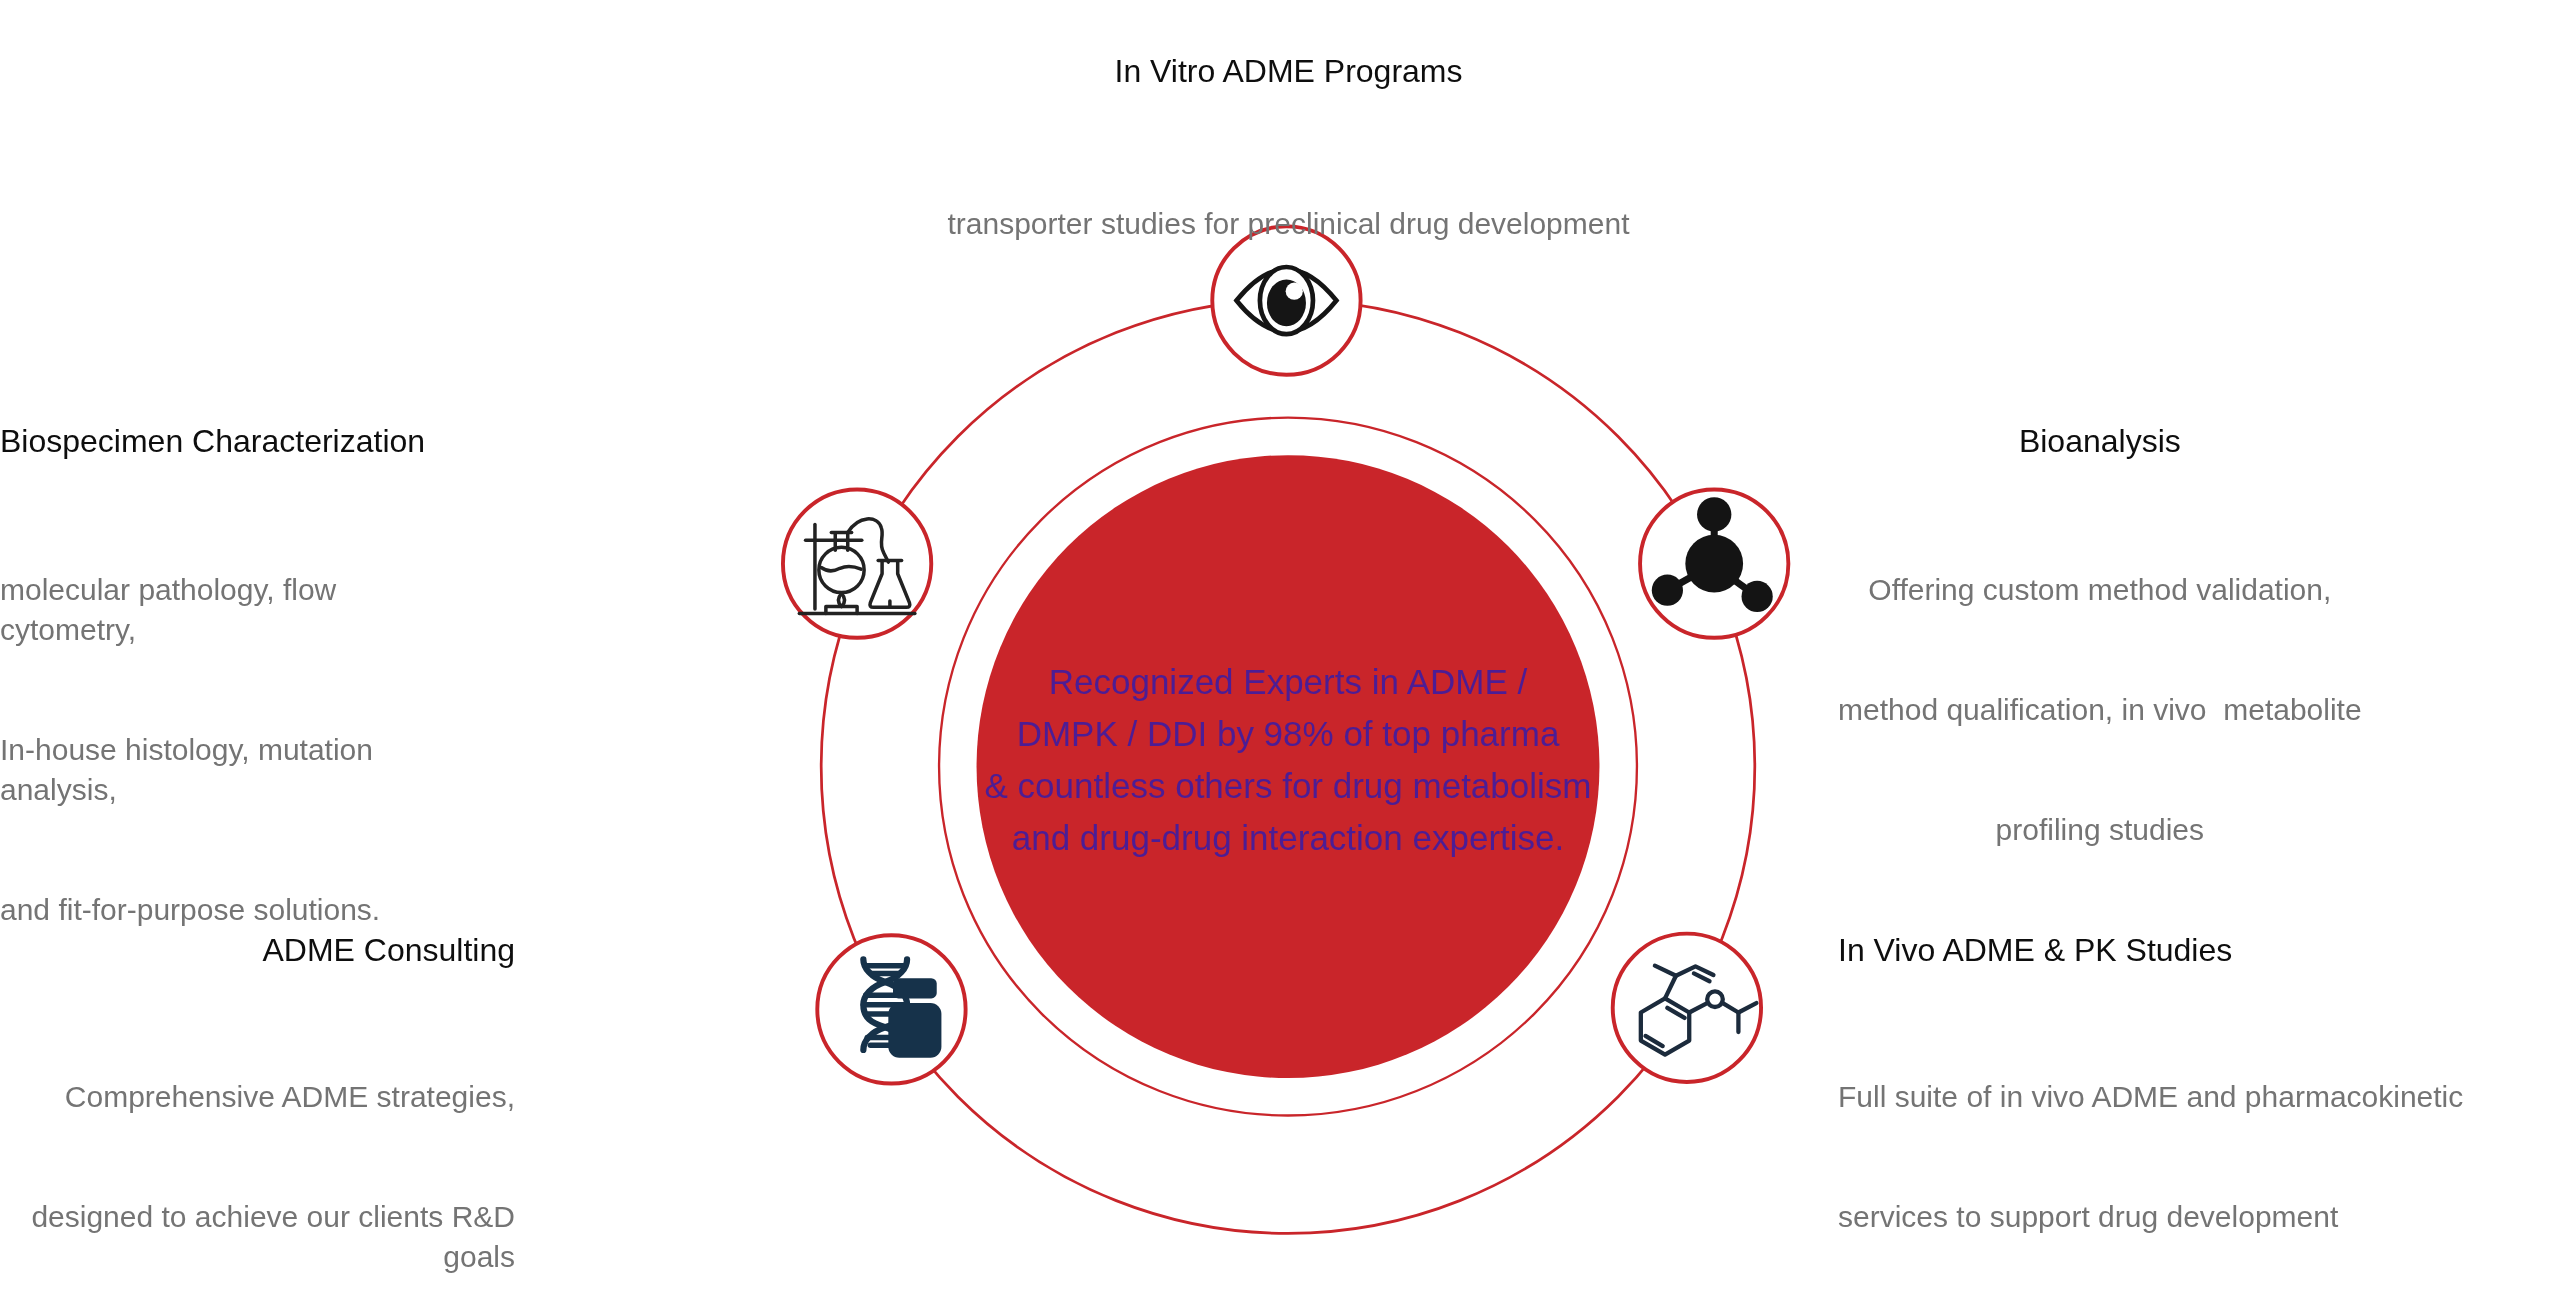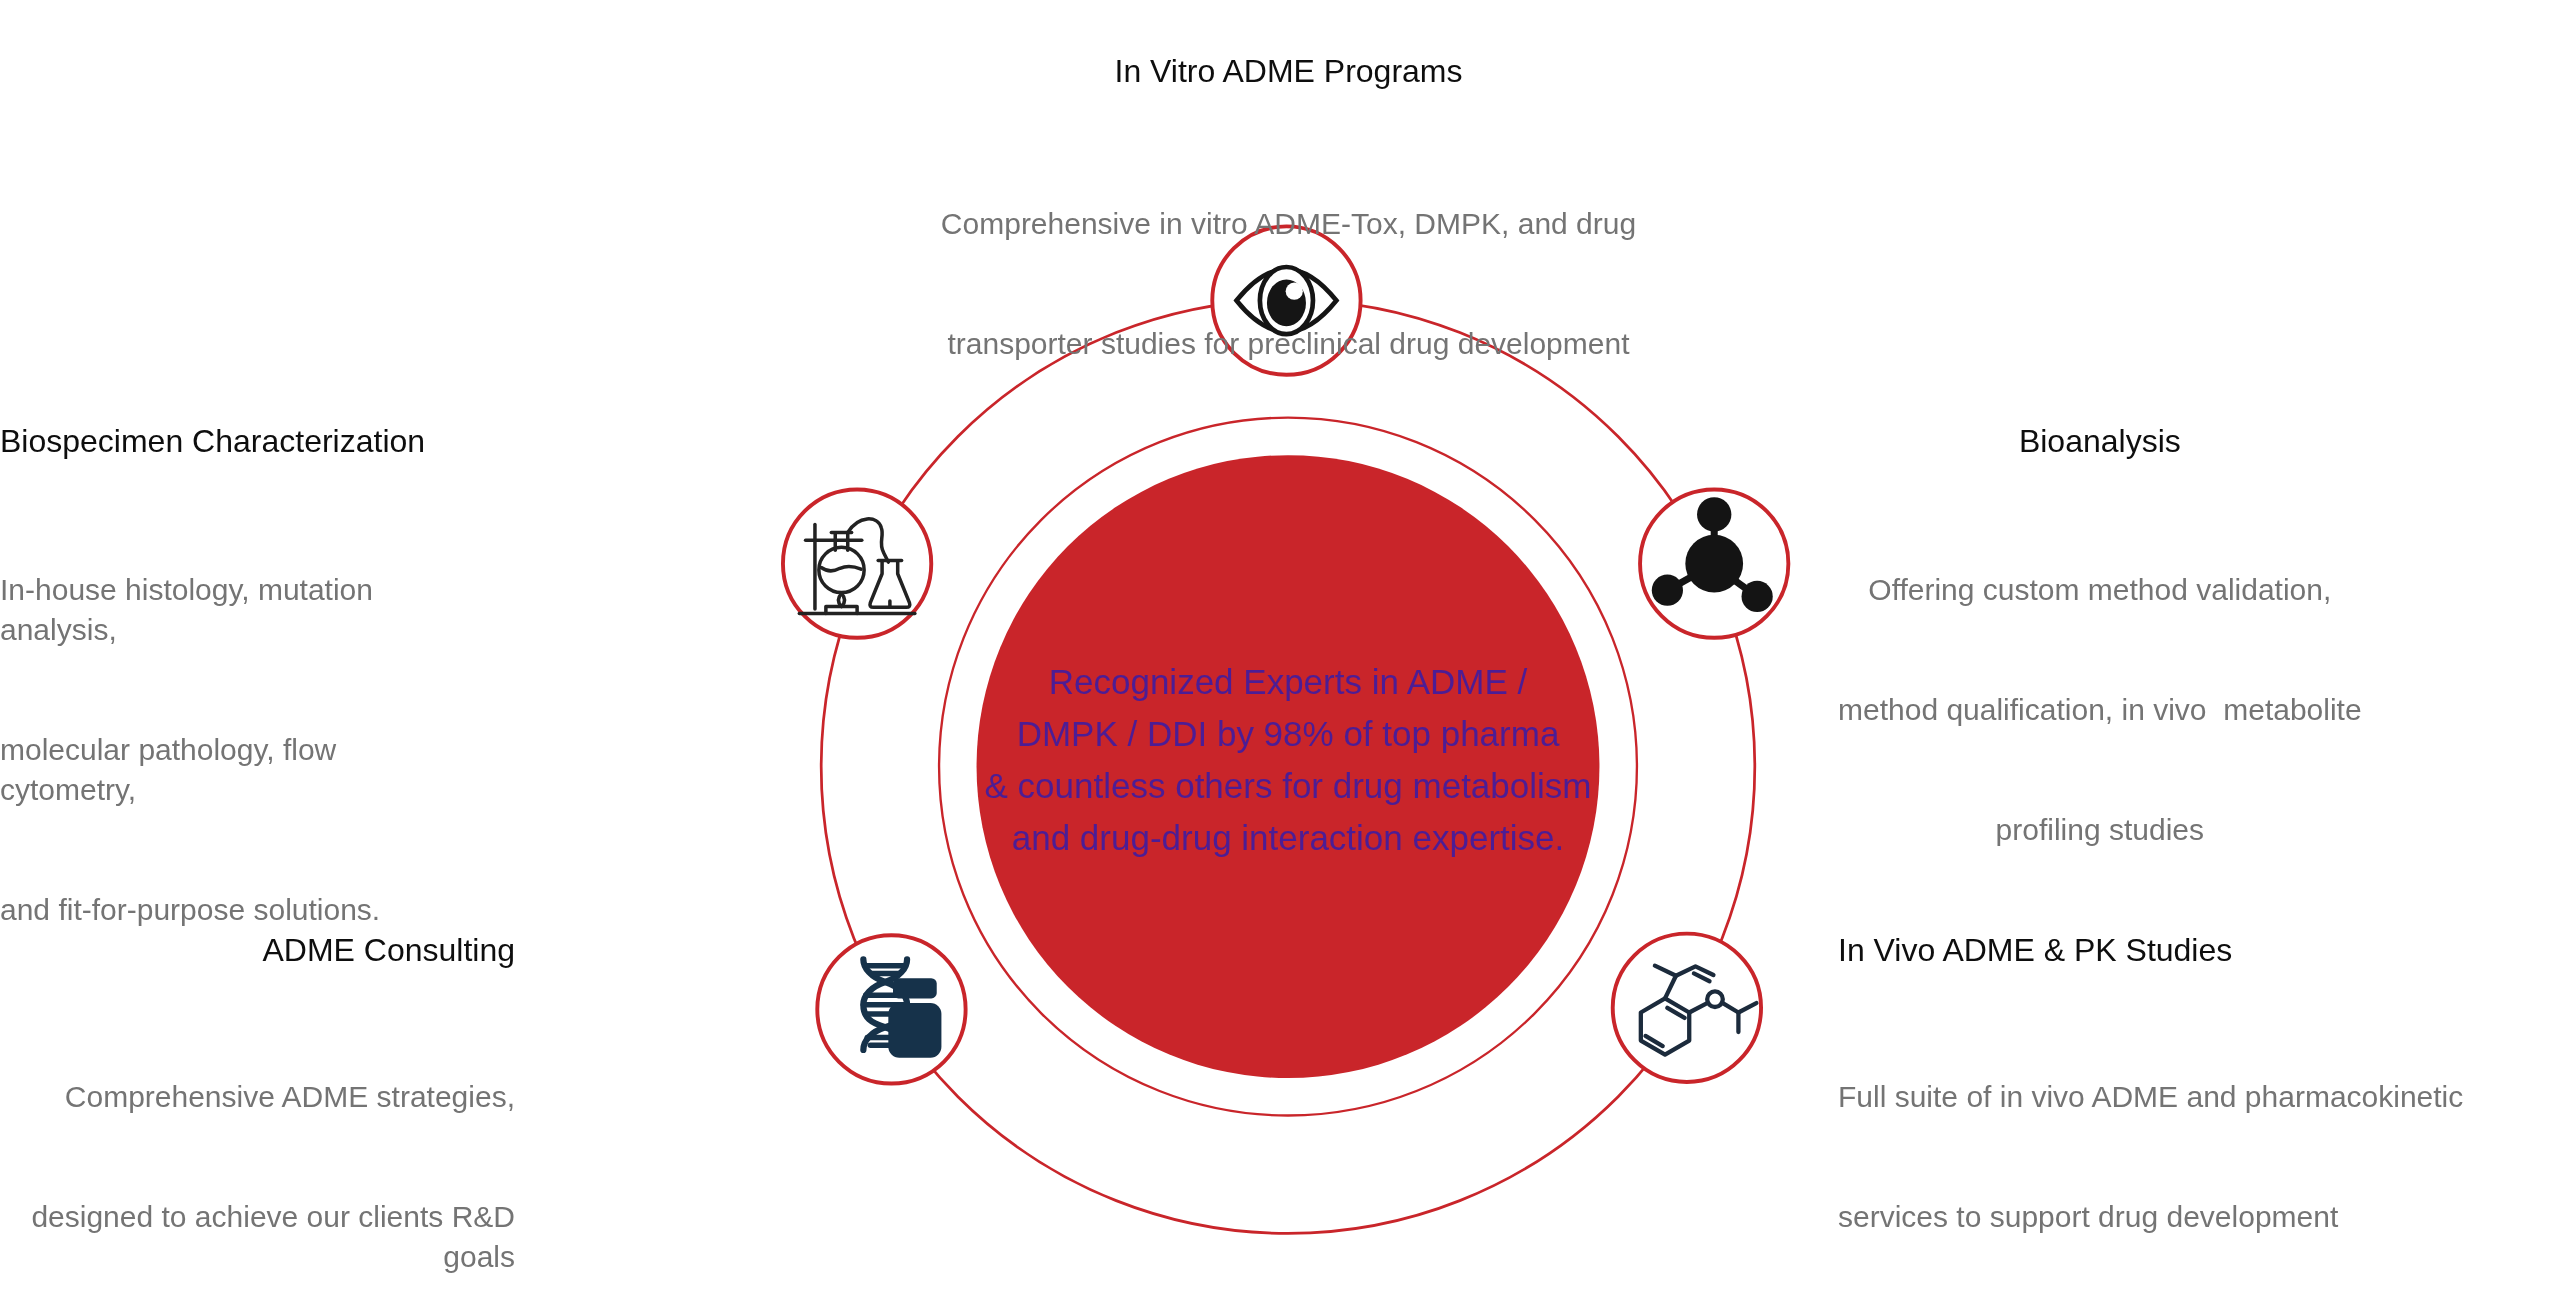--- a/index.html
+++ b/index.html
@@ -106,30 +106,29 @@
         <circle cx="36" cy="-11" r="10"></circle>
         <path d="M46,-6 L66,6 L89,-6"></path>
         <line x1="66" y1="6" x2="66" y2="31"></line>
       </g>
     </g>
   </svg>
 
   <div class="txt block-top">
     <div class="h">In Vitro ADME Programs</div>
     <div class="p">
-      <div>Comprehensive in vitro ADME-Tox, DMPK, and drug</div>
       <div>transporter studies for preclinical drug development</div>
     </div>
   </div>
 
   <div class="txt block-left">
     <div class="h">Biospecimen Characterization</div>
     <div class="p">
+      <div>molecular pathology, flow cytometry,</div>
       <div>In-house histology, mutation analysis,</div>
-      <div>molecular pathology, flow cytometry,</div>
       <div>and fit-for-purpose solutions.</div>
     </div>
   </div>
 
   <div class="txt block-right">
     <div class="h">Bioanalysis</div>
     <div class="p">
       <div>Offering custom method validation,</div>
       <div>method qualification, in vivo  metabolite</div>
       <div>profiling studies</div>

